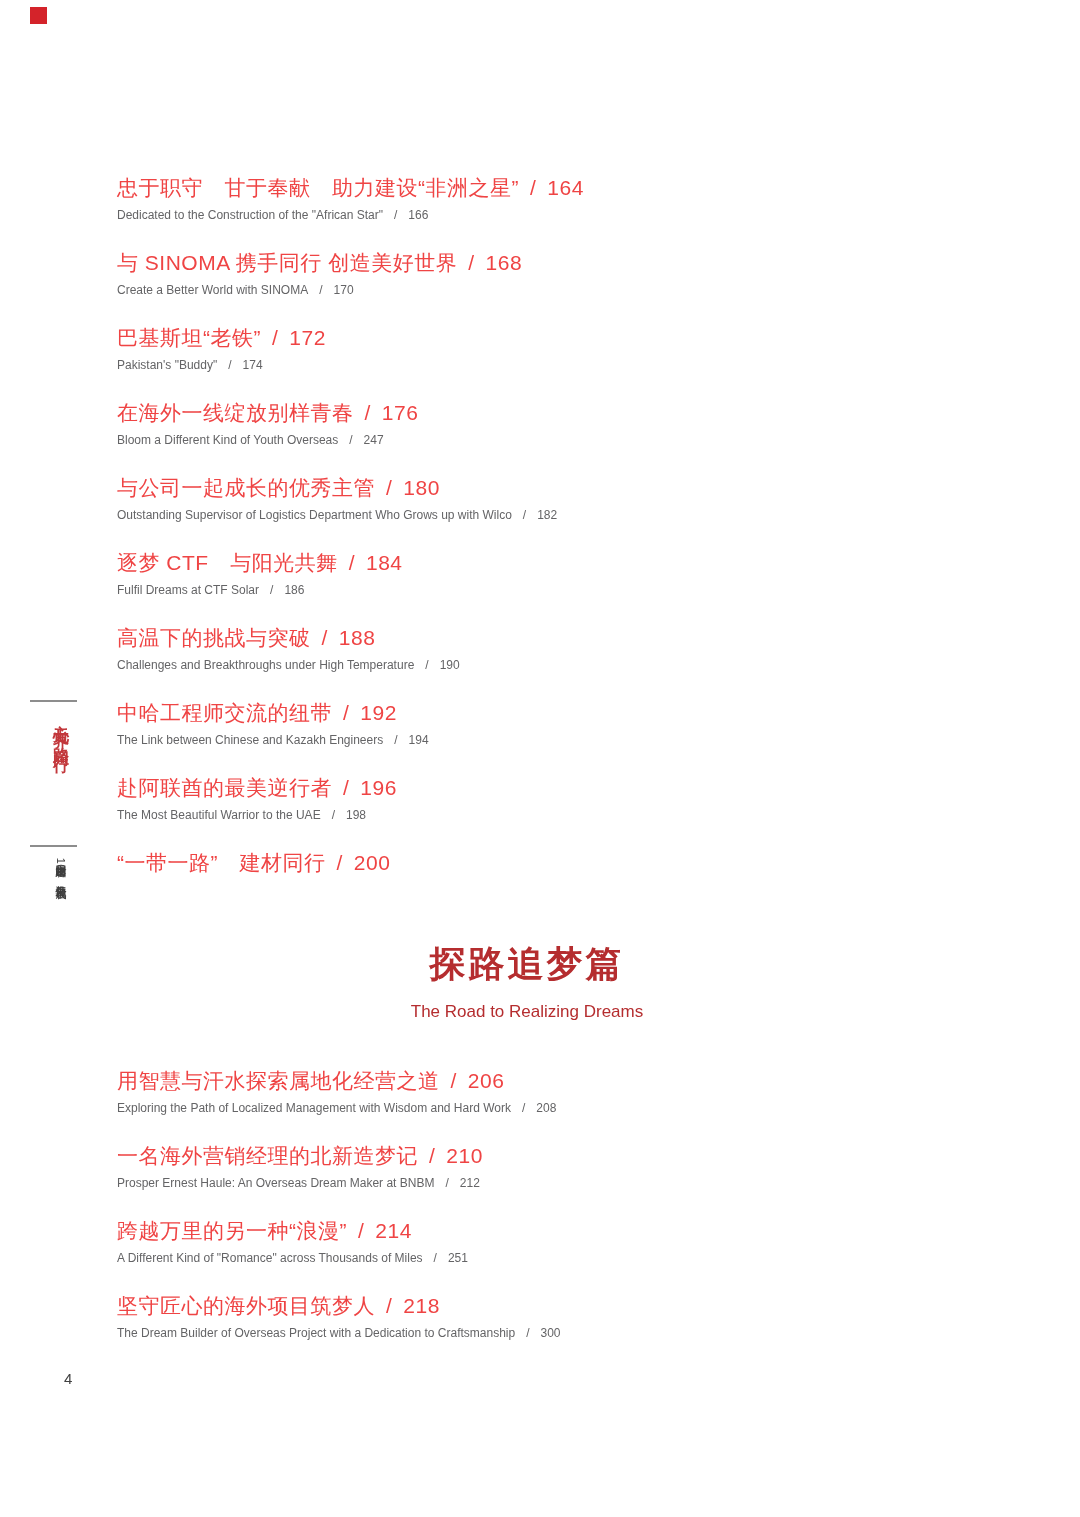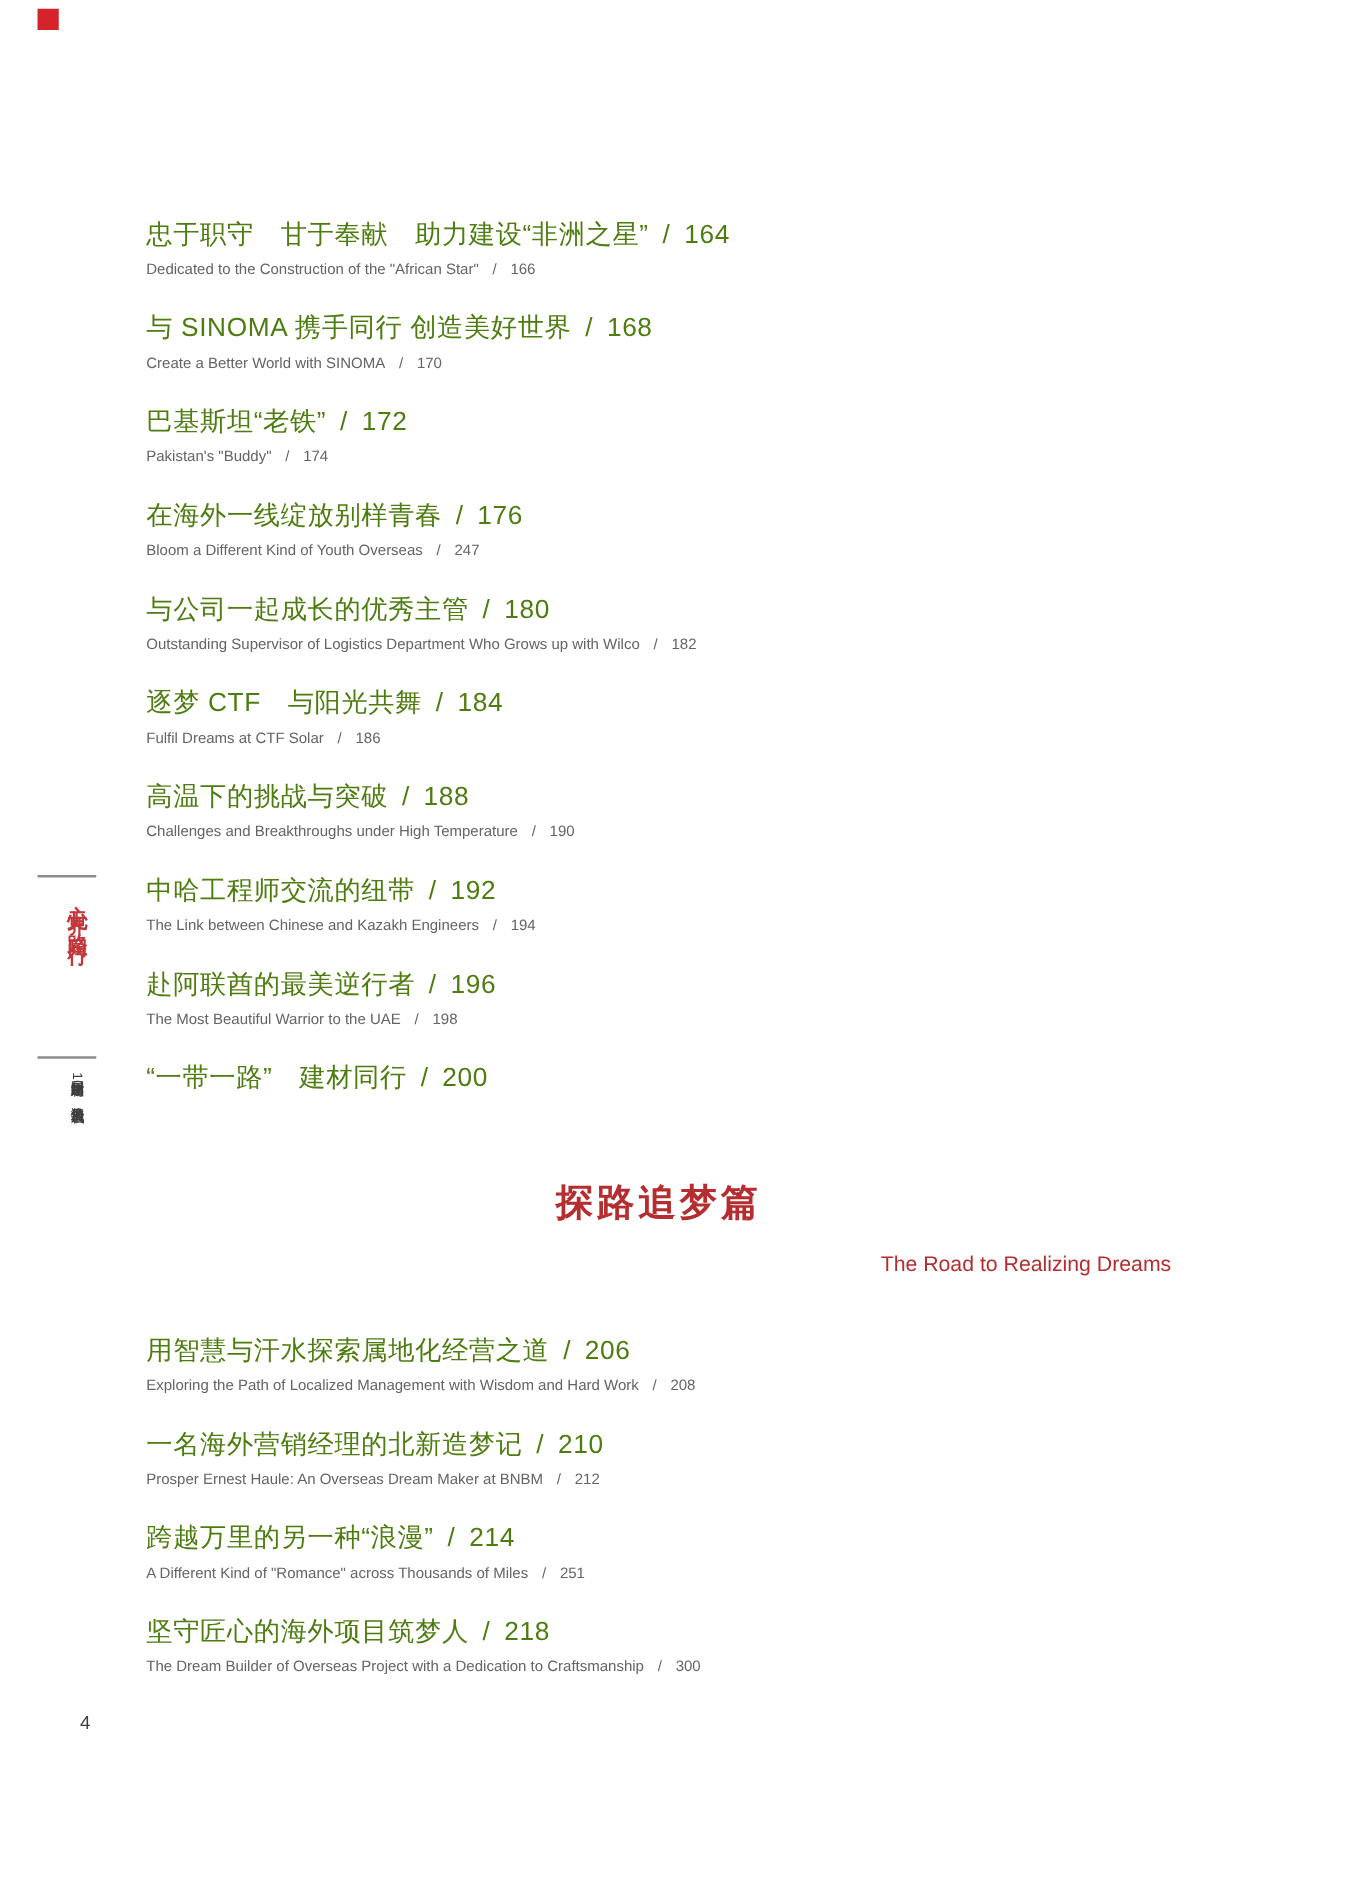--- a/index.html
+++ b/index.html
@@ -27,41 +27,40 @@
   }
   .side-slogan .part2{margin-top:8px;}
   .side-booktitle{
     position:absolute;left:55px;top:856px;
     writing-mode:vertical-rl;text-orientation:mixed;
     font-size:11px;color:#3d3d3d;letter-spacing:0.3px;line-height:12px;
   }
   
   .entry{position:absolute;left:117px;width:840px;}
   .cn-line{
-    font-size:21px;line-height:26px;color:#4d7c0f;letter-spacing:0.5px;
+    font-size:21px;line-height:26px;color:#ef4444;letter-spacing:0.5px;
     white-space:nowrap;
   }
   .en-line{
     font-size:12px;line-height:20px;color:#646466;margin-top:4px;
     white-space:nowrap;
   }
   .sep{margin:0 11px;}
   
   .section-head{
     position:absolute;left:117px;top:943px;width:820px;text-align:center;
   }
   .section-cn{
     font-family:"DejaVu Serif","Liberation Serif",serif;
-    font-size:30px;line-height:40px;font-weight:700;color:#b52d2f;
+    font-size:36px;line-height:40px;font-weight:700;color:#b52d2f;
     letter-spacing:3px;
   }
   .section-en{
     font-size:17px;line-height:22px;color:#b52d2f;font-weight:500;
     margin-top:18px;
-    text-align:right;
   }
   
   .folio{
     position:absolute;left:64px;top:1370px;
     font-size:15px;color:#414141;
   }
 </style>
 </head>
 <body>
 

